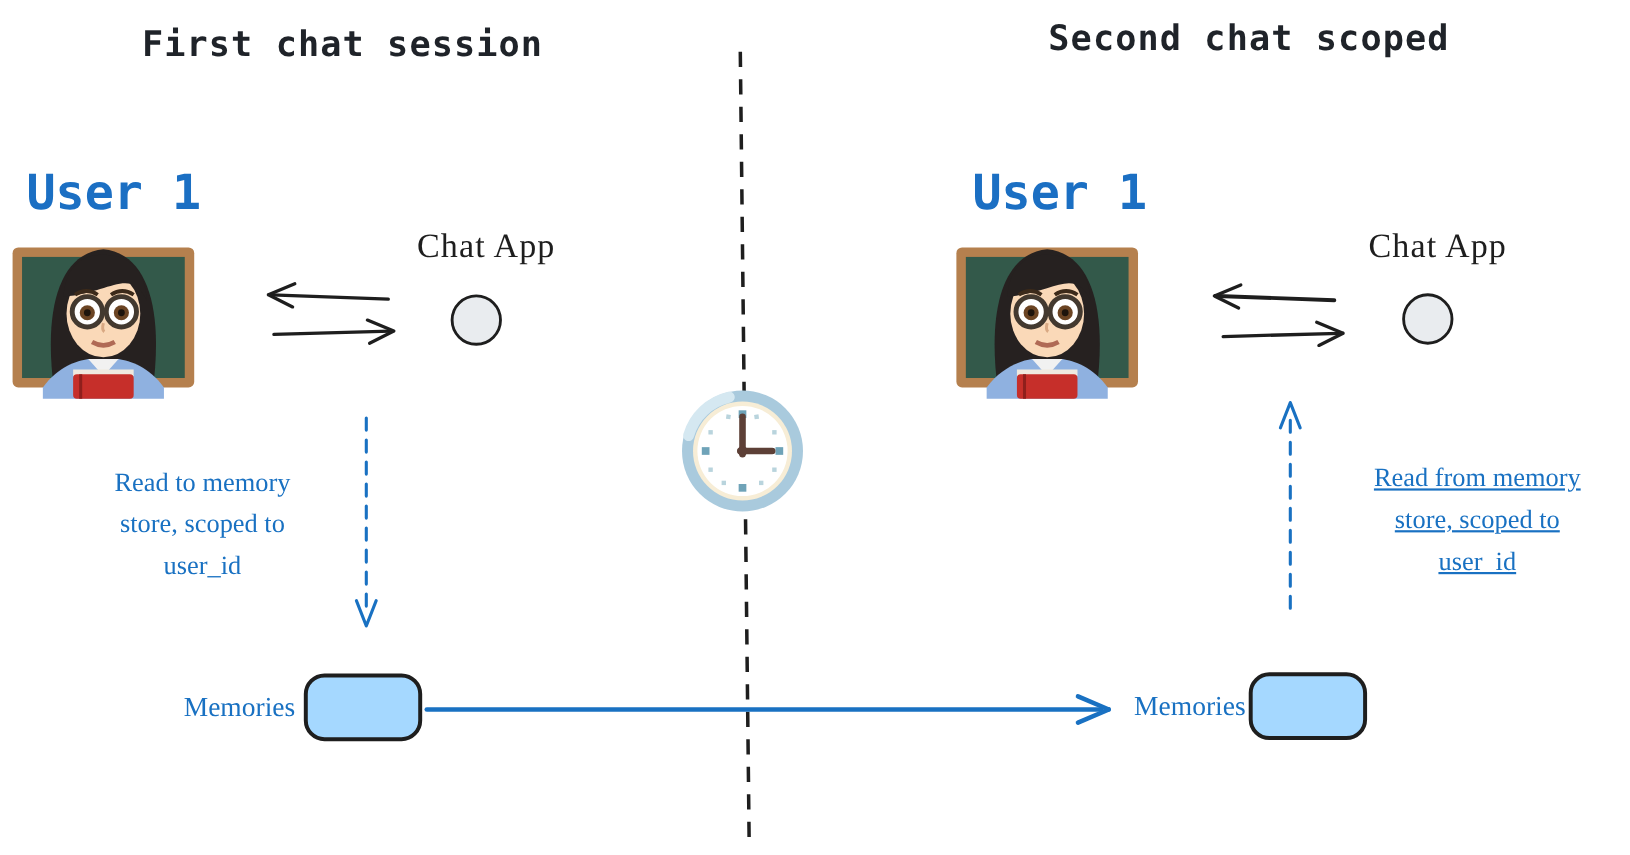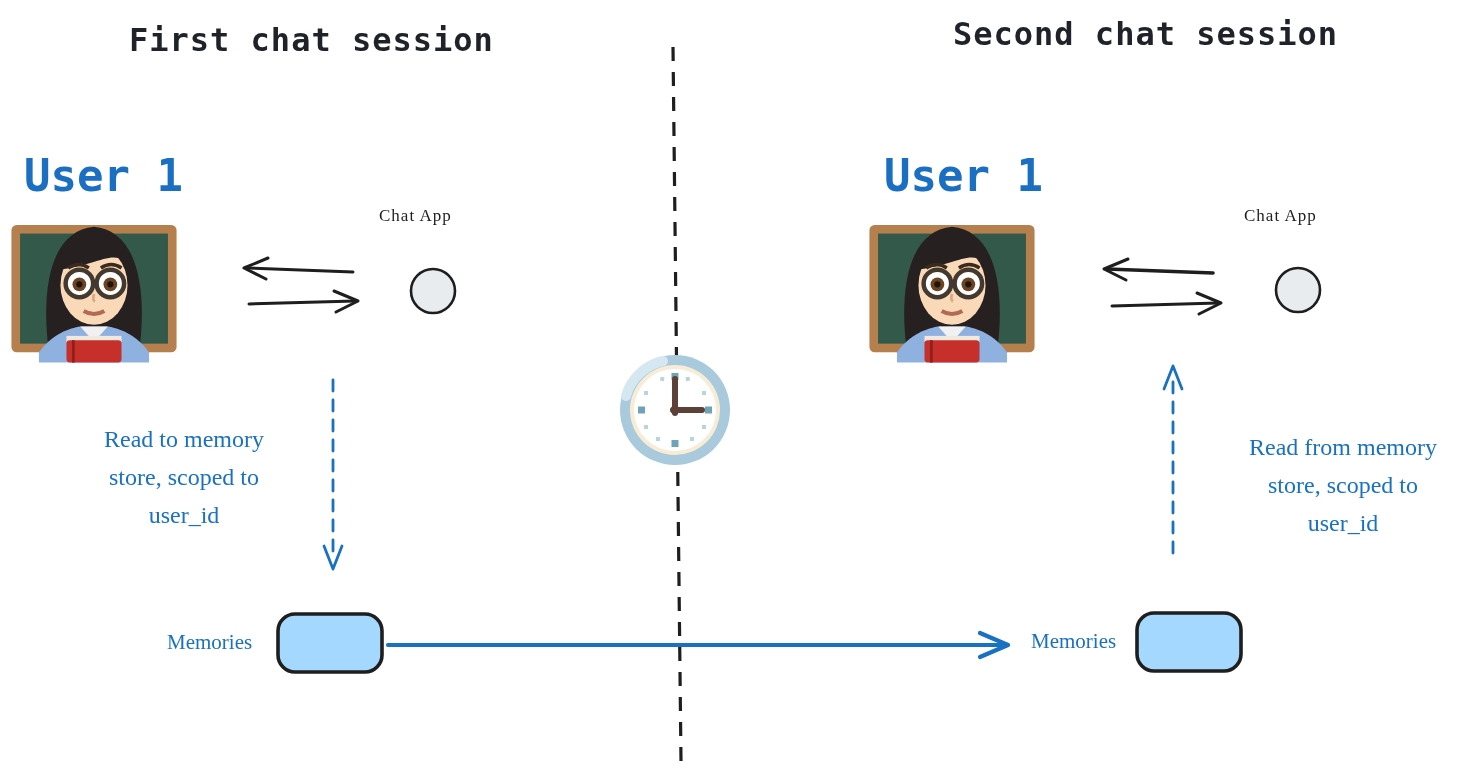--- a/index.html
+++ b/index.html
@@ -17,31 +17,31 @@
     font-weight:bold;font-size:32px;color:#1f2329;letter-spacing:1px;
   }
   .user-label{
     font-family:"DejaVu Sans Mono",monospace;
     font-weight:bold;font-size:44px;color:var(--user-label-blue,#1b6fc3);
   }
   .hand{
     font-family:cursive;
     color:#1e1e1e;
   }
-  .chatapp{font-size:17px;letter-spacing:1px;}
+  .chatapp{font-size:31px;letter-spacing:1px;}
   .note{
     position:absolute;text-align:center;
     font-family:cursive;
     font-size:24px;line-height:38px;
     color:var(--accent-blue,#1971c2);
     white-space:nowrap;
   }
   .memlabel{
     font-family:cursive;
-    font-size:21px;color:var(--accent-blue,#1971c2);
+    font-size:25px;color:var(--accent-blue,#1971c2);
   }
   .avatar{position:absolute;width:172px;height:166px;}
 </style>
 </head>
 <body>
 
 <div class="canvas">
 
   <svg class="layer" width="1482" height="777" viewBox="0 0 1482 777">
 
@@ -115,21 +115,21 @@
       </g>
       <g stroke="#5d4037" stroke-width="6" stroke-linecap="round">
         <path d="M0,3 L0,-31"></path>
         <path d="M-2,0 L27,0"></path>
       </g>
       <circle r="4.5" fill="#5d4037"></circle>
     </g>
   </svg>
 
   <div class="label title" style="left:129px;top:21px;">First chat session</div>
-  <div class="label title" style="left:953px;top:15px;">Second chat session</div>
+  <div class="label title" style="left:953px;top:15px;">Second chat scoped</div>
 
   <div class="label user-label" style="left:24px;top:150px;">User 1</div>
 
   <svg class="avatar" style="left:8px;top:197px;" viewBox="0 0 100 96">
     <rect x="2" y="16" width="96" height="74" rx="3" fill="#b5804e"></rect>
     <rect x="7" y="21" width="86" height="64" fill="#33594a"></rect>
     <path d="M24,92 C18,48 27,19 50,17 C73,19 82,48 76,92 C70,96 30,96 24,92 Z" fill="#262120"></path>
     <ellipse cx="50" cy="51" rx="19.5" ry="23" fill="#fad9b8"></ellipse>
     <path d="M29,42 C30,25 40,19 52,20 C67,21 72,31 73,44 C64,26 54,40 29,42 Z" fill="#262120"></path>
     <path d="M35,41 Q41,37 47,41" fill="none" stroke="#3c2a1a" stroke-width="2"></path>
@@ -181,21 +181,21 @@
     <path d="M44,66 Q50,69.5 56,66" fill="none" stroke="#b06a55" stroke-width="2.4"></path>
     <path d="M18,96 L18,90 C26,79 36,76 42,75 L58,75 C64,76 74,79 82,90 L82,96 Z" fill="#8fb1e0"></path>
     <path d="M42,75 L50,84 L58,75 Z" fill="#f1f1f1"></path>
     <rect x="34" y="80.5" width="32" height="3.5" fill="#efe9df"></rect>
     <rect x="34" y="83" width="32" height="13" rx="2" fill="#c62f2a"></rect>
     <path d="M38,83 L38,96" stroke="#8f1f1c" stroke-width="1.6"></path>
   </svg>
 
   <div class="label hand chatapp" style="left:1244px;top:206px;">Chat App</div>
 
-  <div class="note" style="left:1204px;top:428px;width:278px;">
+  <div class="note" style="left:1204px;top:416px;width:278px;text-decoration:underline;">
     <div>Read from memory</div>
     <div>store, scoped to</div>
     <div>user_id</div>
   </div>
 
   <div class="label hand memlabel" style="left:1031px;top:629px;">Memories</div>
 
 </div>
 
 </body></html>

